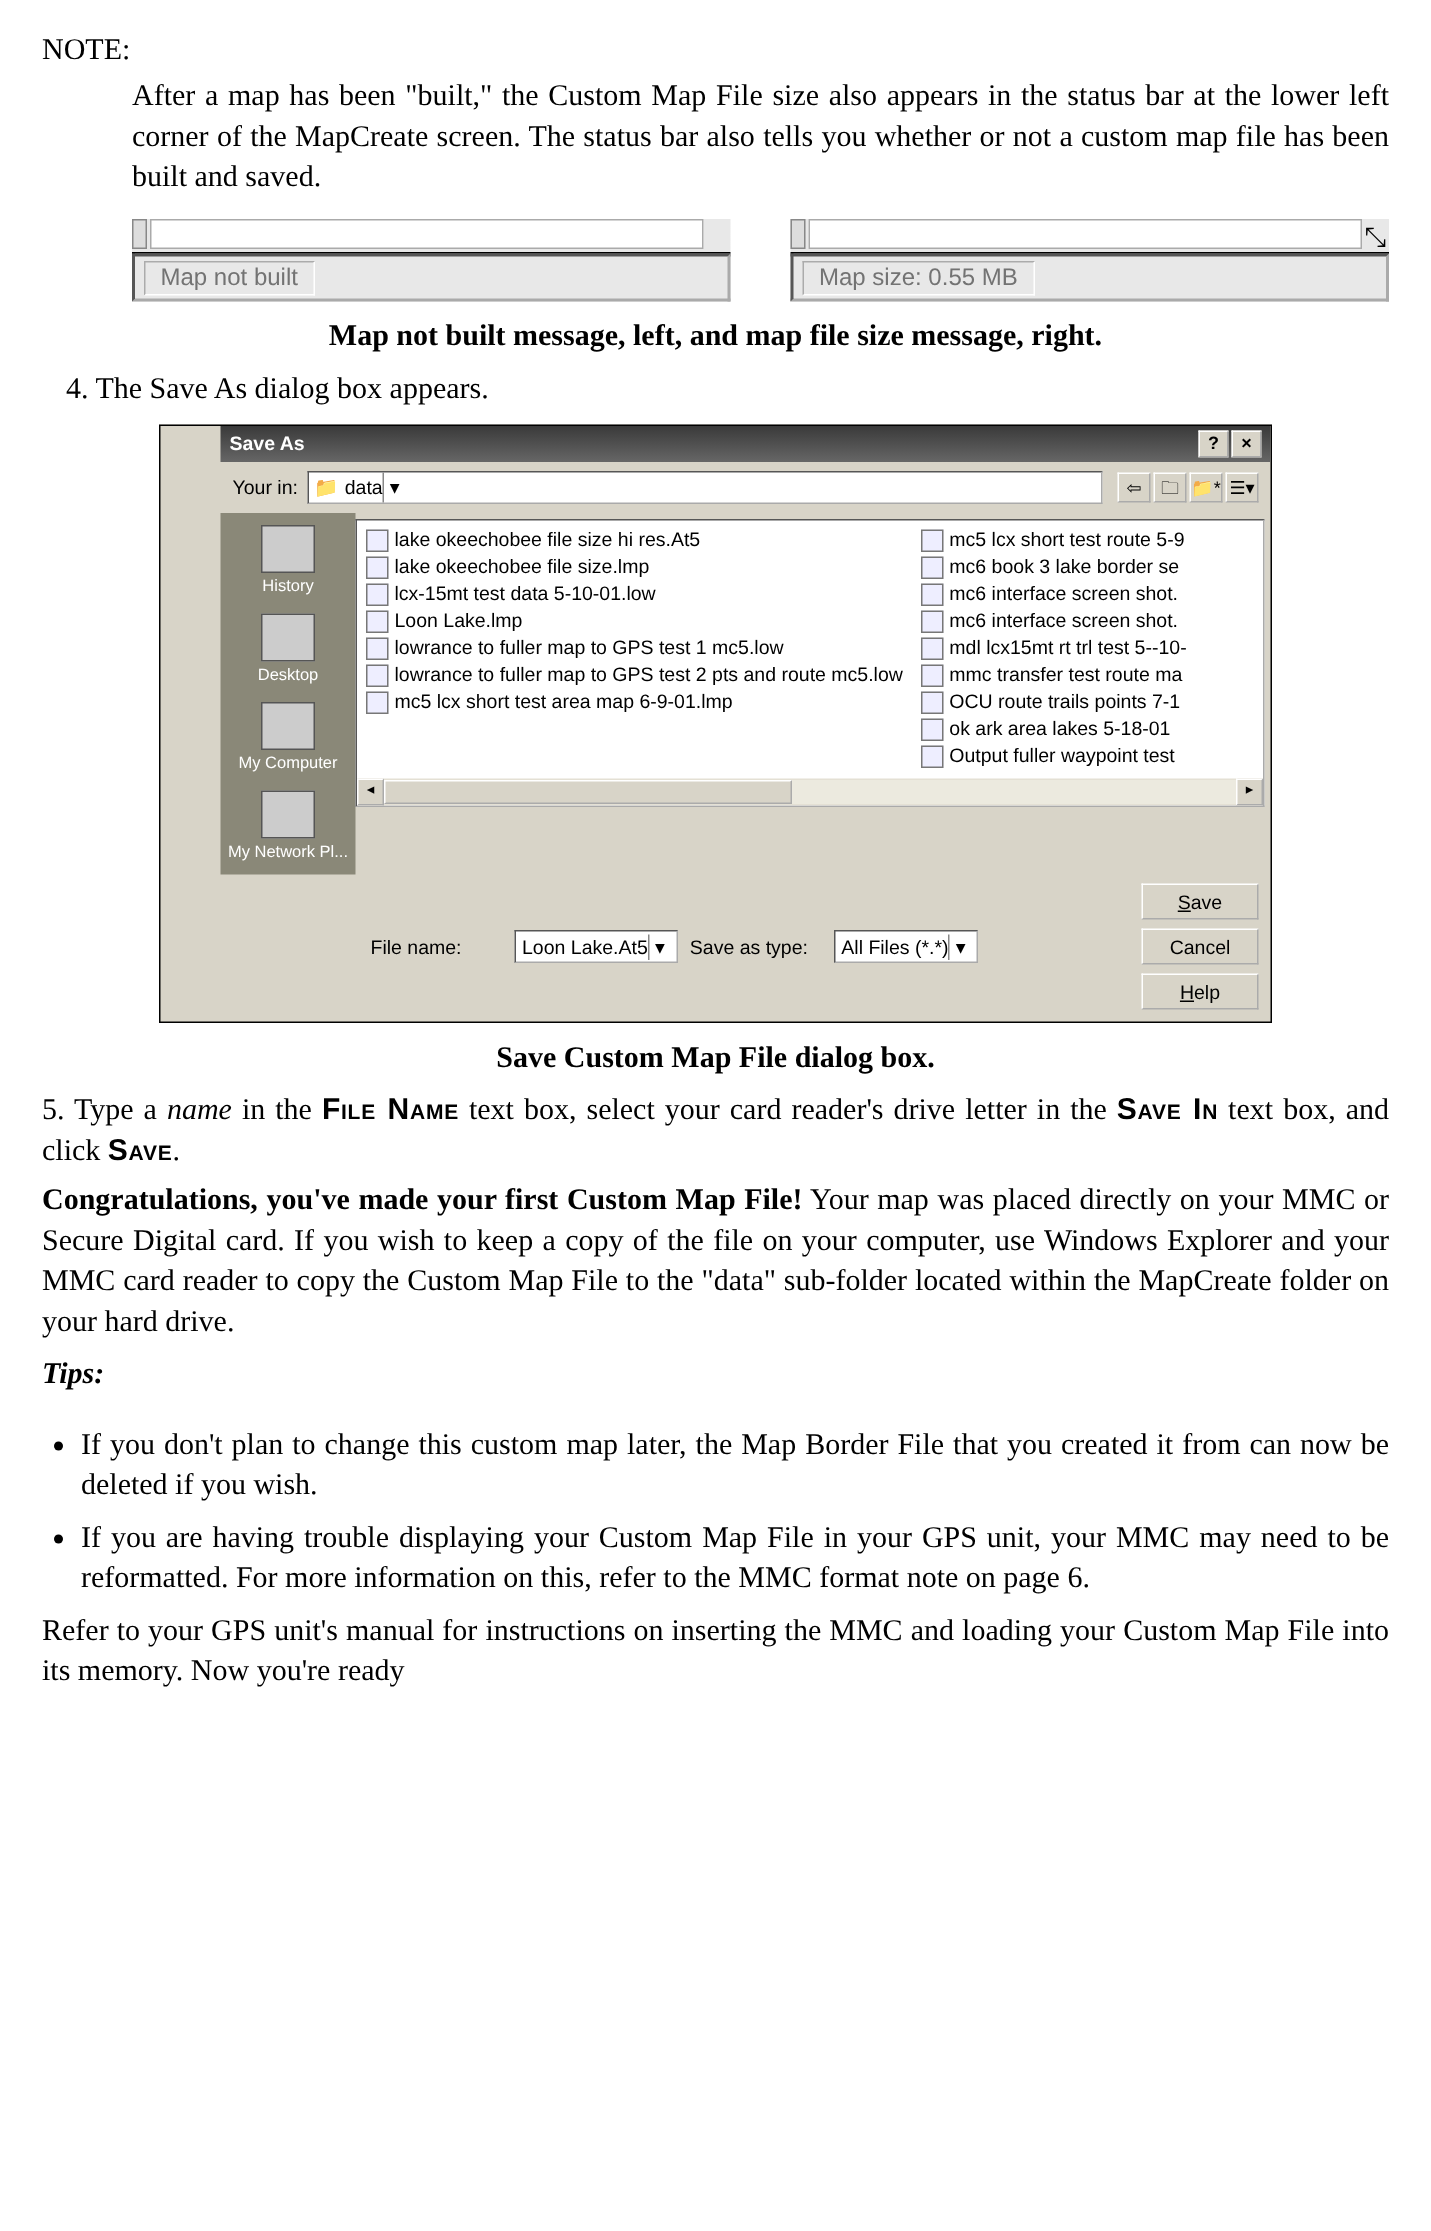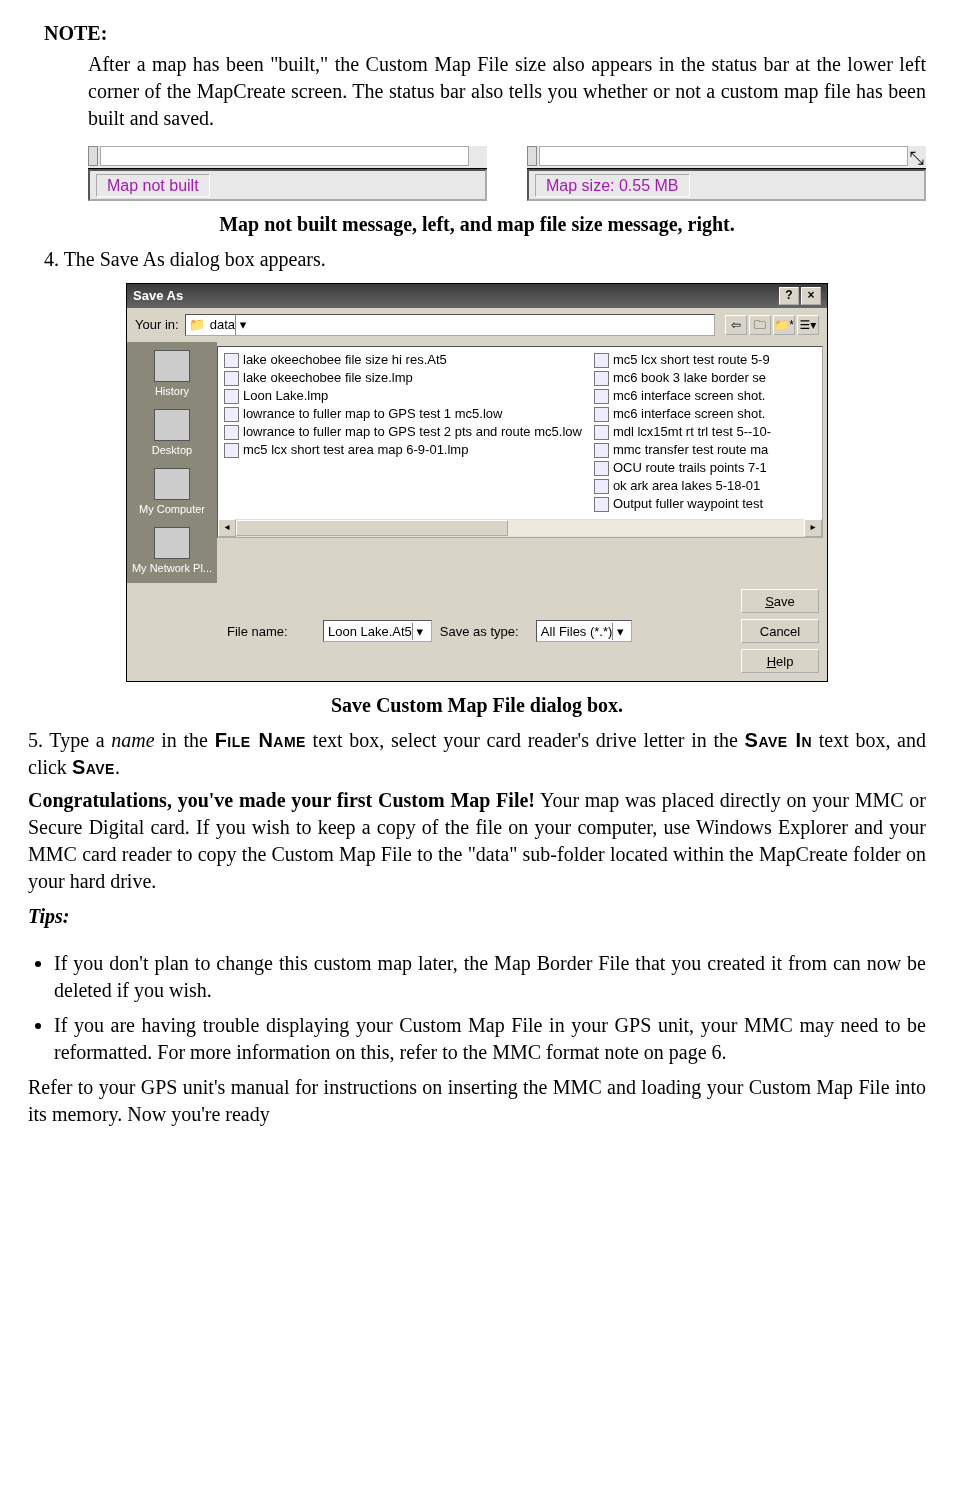--- a/index.html
+++ b/index.html
@@ -6,21 +6,21 @@
     margin: 0;
     padding: 20px 28px;
     font-family: Georgia, 'Times New Roman', serif;
     font-size: 20px;
     line-height: 1.35;
     color: #000;
     background: #fff;
     width: 954px;
     box-sizing: border-box;
   }
-  .note-heading { font-weight: bold; margin: 0 0 4px 16px; }
+  .note-heading { font-weight: normal; margin: 0 0 4px 0; }
   .note-body { margin: 0 0 14px 60px; text-align: justify; }
   .statusbar-row {
     display: flex;
     gap: 40px;
     margin: 6px 0 6px 60px;
   }
   .statusbar-half { width: 400px; }
   .statusbar-top {
     height: 22px;
     border: 1px solid #000;
@@ -49,39 +49,40 @@
     display:flex;
     align-items:center;
   }
   .statusbar-bottom .sunken {
     margin:1px 1px 1px 6px;
     border:1px inset #fff;
     background:#e8e8e8;
     padding:2px 10px;
     font-family: Tahoma, Arial, sans-serif;
     font-size:16px;
-    color:#a21caf;
+    color:#737373;
     height:17px;
     line-height:17px;
   }
   .caption {
     text-align: center;
     font-weight: bold;
     margin: 10px 0 8px 0;
   }
   .body-step { margin: 4px 0 10px 16px; }
 
   
   .dialog {
     width: 700px;
     margin: 8px auto 6px auto;
     border: 1px solid #000;
     background: #d8d4c8;
     font-family: Tahoma, Arial, sans-serif;
     font-size: 13px;
+    padding-left: 40px;
   }
   .titlebar {
     background: linear-gradient(#3a3a3a,#666);
     color: #fff;
     padding: 3px 6px;
     display:flex;
     align-items:center;
     font-weight: bold;
   }
   .titlebar .spacer { flex:1; }
@@ -225,20 +226,24 @@
           <div class="file-item">
               <span class="fico"></span>
               <span>lake okeechobee file size hi res.At5</span>
             </div>
           <div class="file-item">
               <span class="fico"></span>
               <span>lake okeechobee file size.lmp</span>
             </div>
           <div class="file-item">
               <span class="fico"></span>
+              <span>lcx-15mt test data 5-10-01.low</span>
+            </div>
+          <div class="file-item">
+              <span class="fico"></span>
               <span>Loon Lake.lmp</span>
             </div>
           <div class="file-item">
               <span class="fico"></span>
               <span>lowrance to fuller map to GPS test 1 mc5.low</span>
             </div>
           <div class="file-item">
               <span class="fico"></span>
               <span>lowrance to fuller map to GPS test 2 pts and route mc5.low</span>
             </div>

